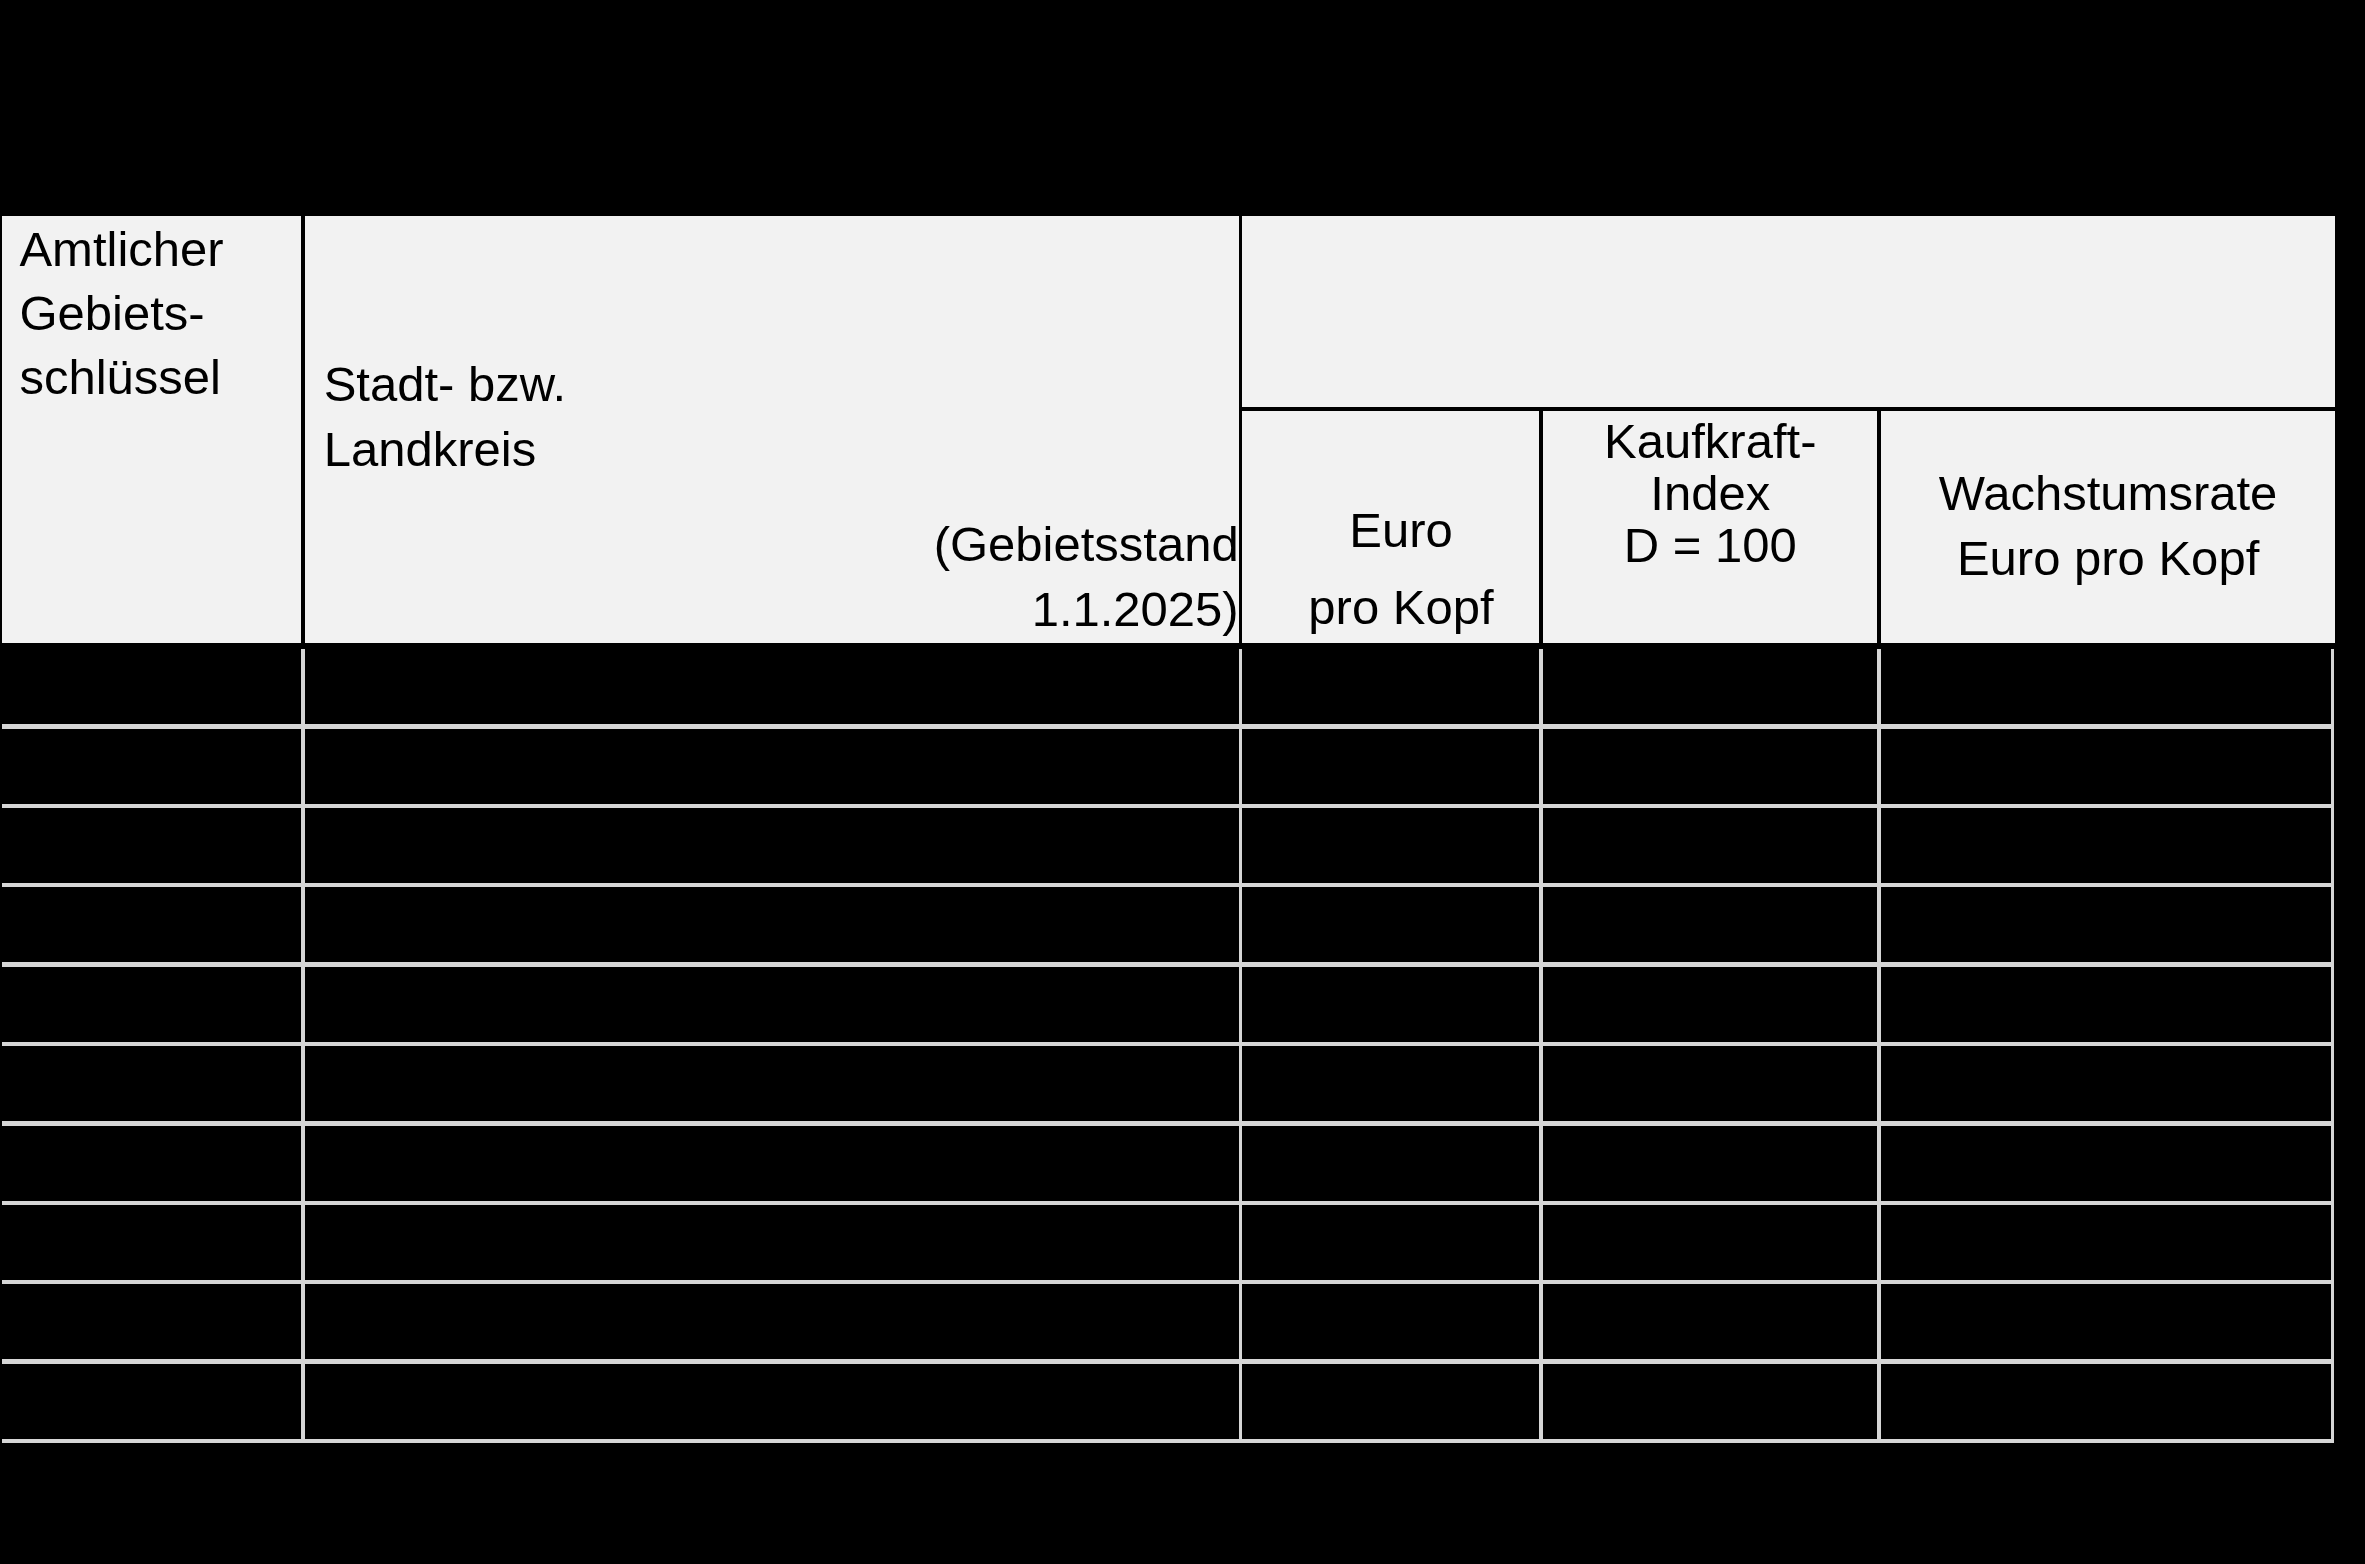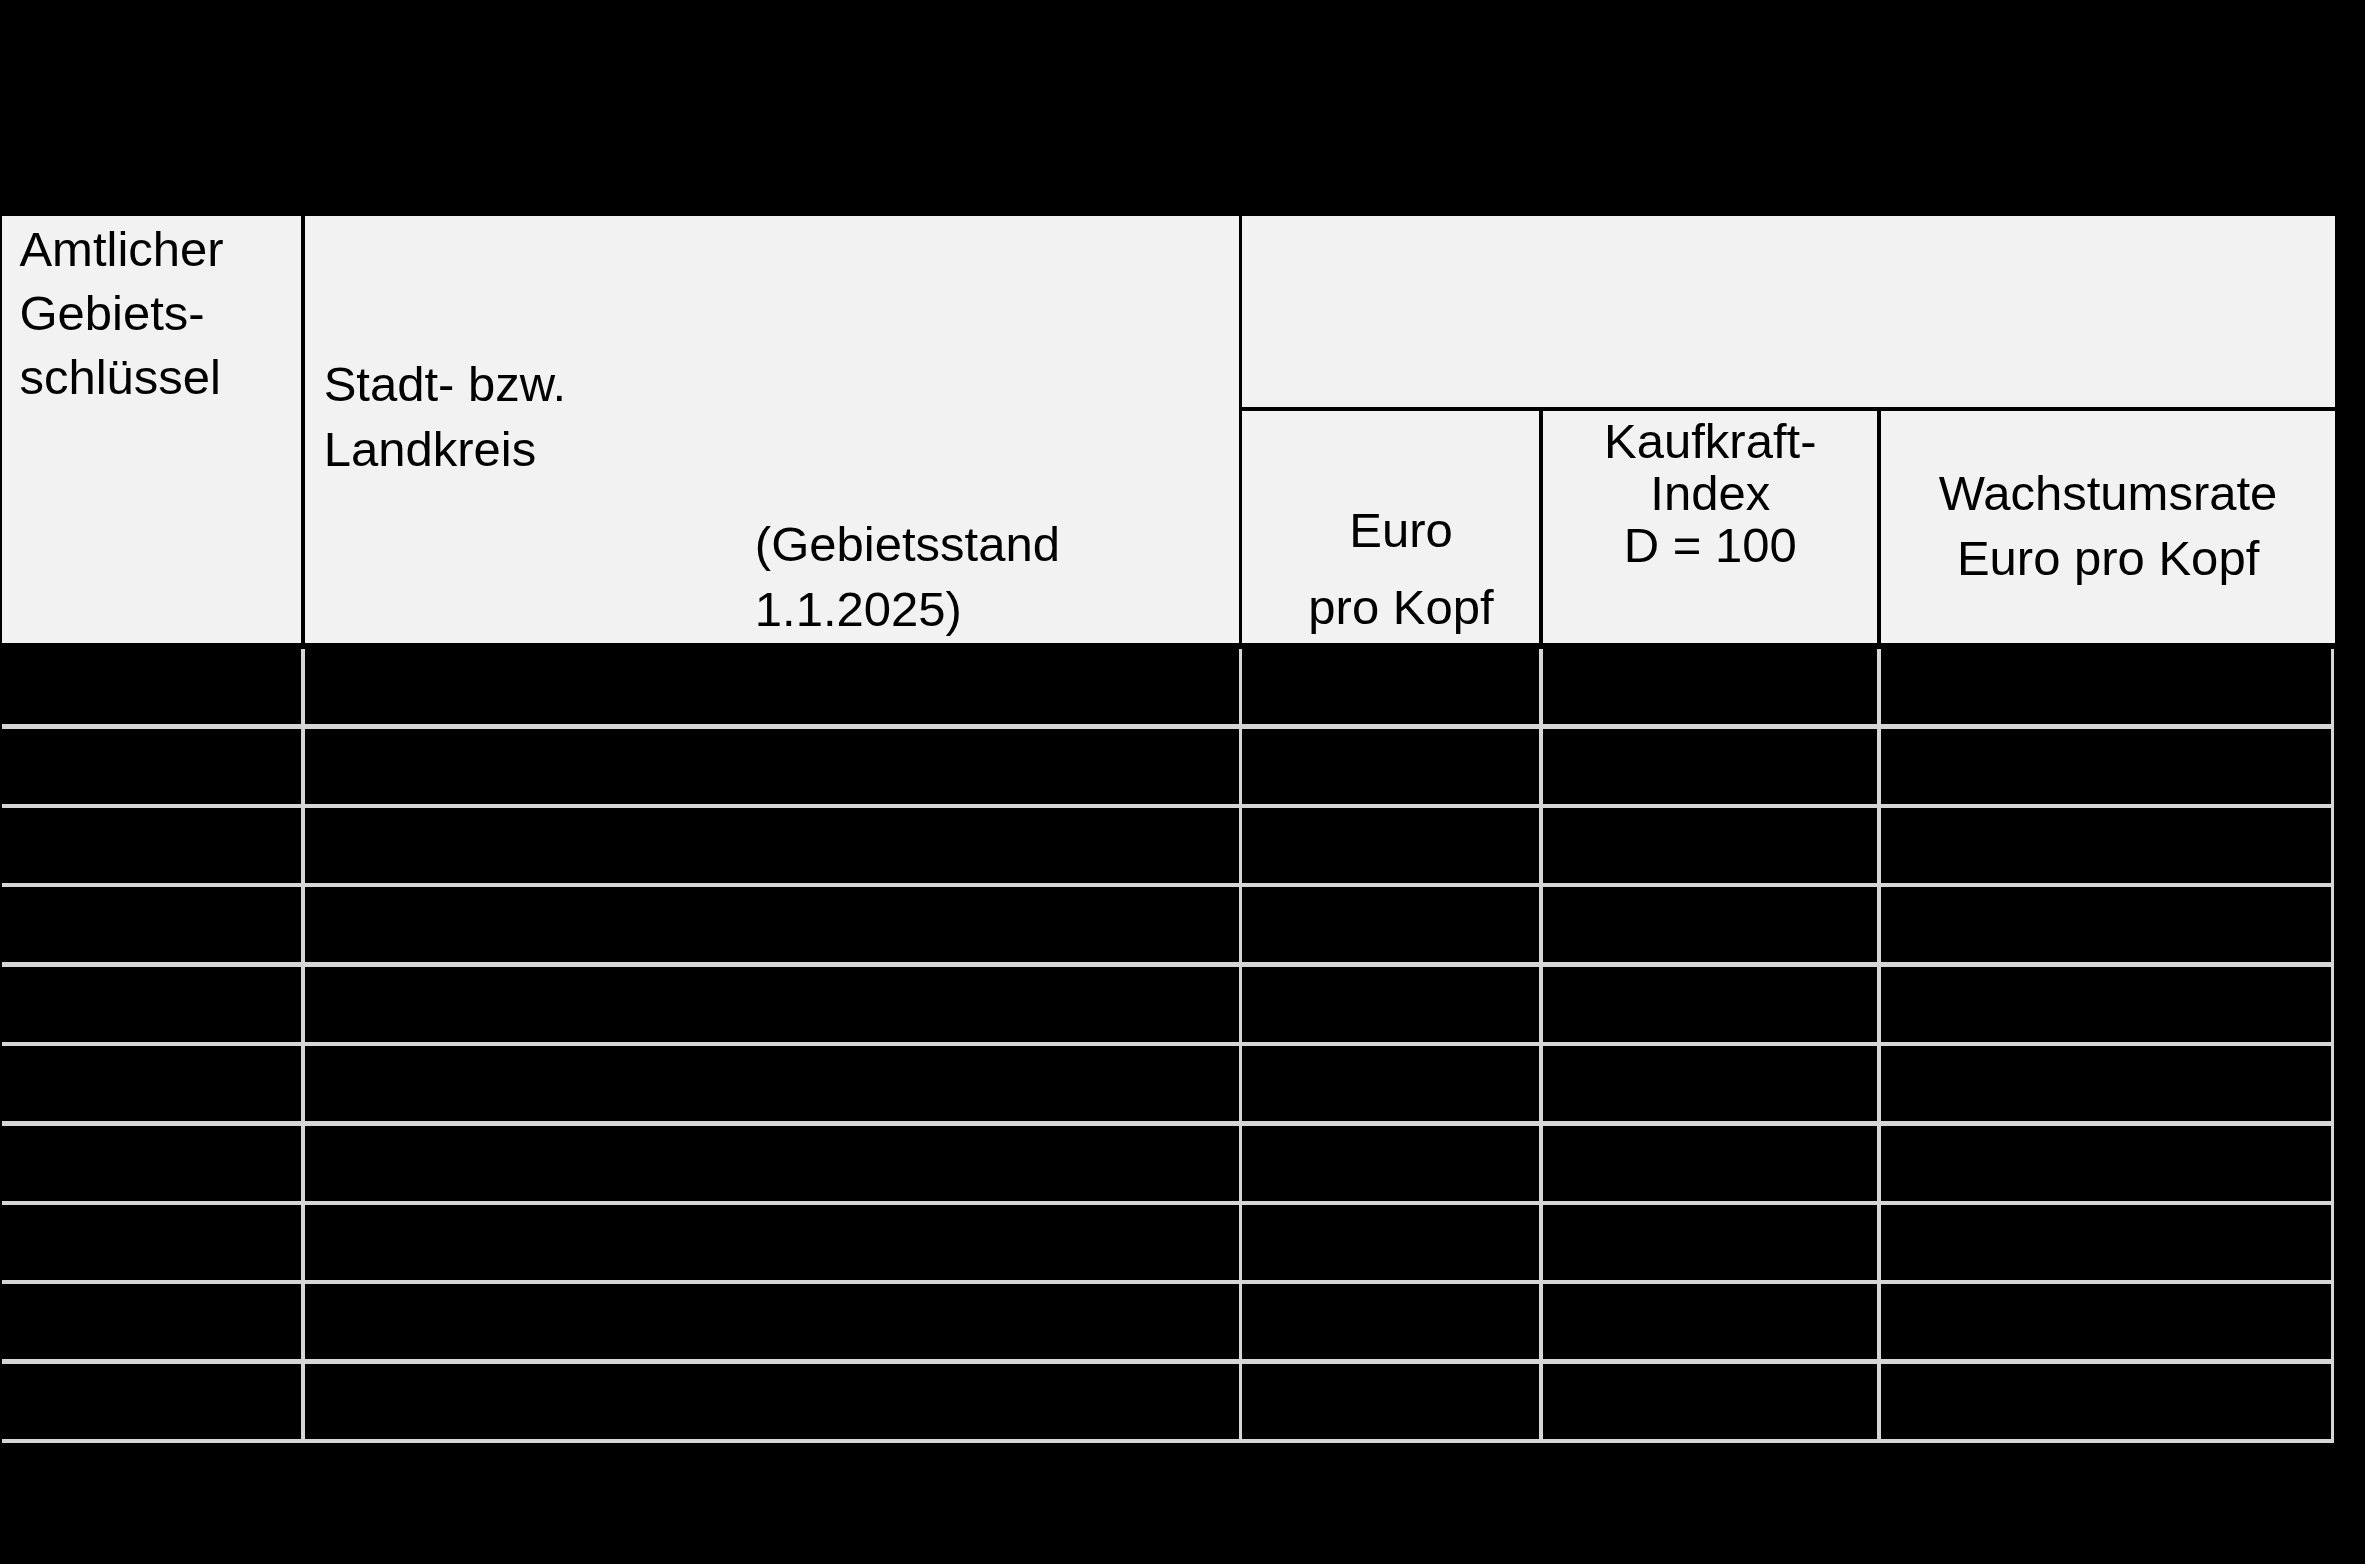--- a/index.html
+++ b/index.html
@@ -49,21 +49,21 @@
   .c2 {
     grid-column: 2;
     grid-row: 1 / 4;
     display: flex;
     flex-direction: row;
     align-items: flex-start;
     line-height: 65px;
     padding: 136px 0 1.3px 19px;
     box-sizing: border-box;
   }
-  .c2note { margin-top: auto; }
+  .c2note { margin-top: auto; text-align: right; }
   .merged {
     grid-column: 3 / 6;
     grid-row: 1;
   }
   .s3, .s4, .s5 {
     grid-row: 3;
     text-align: center;
     box-sizing: border-box;
   }
   .s3 { grid-column: 3; line-height: 77px; padding-top: 81px; padding-left: 20px; }

